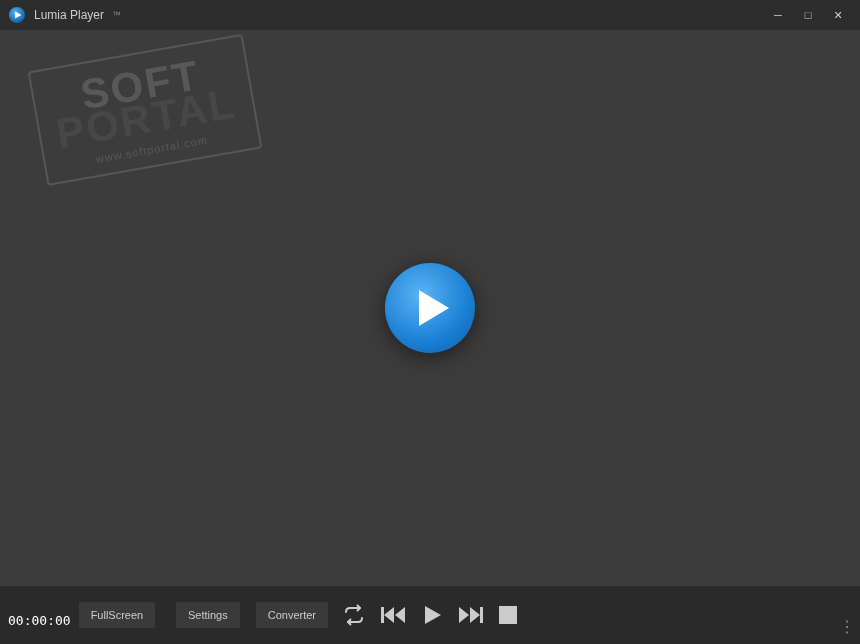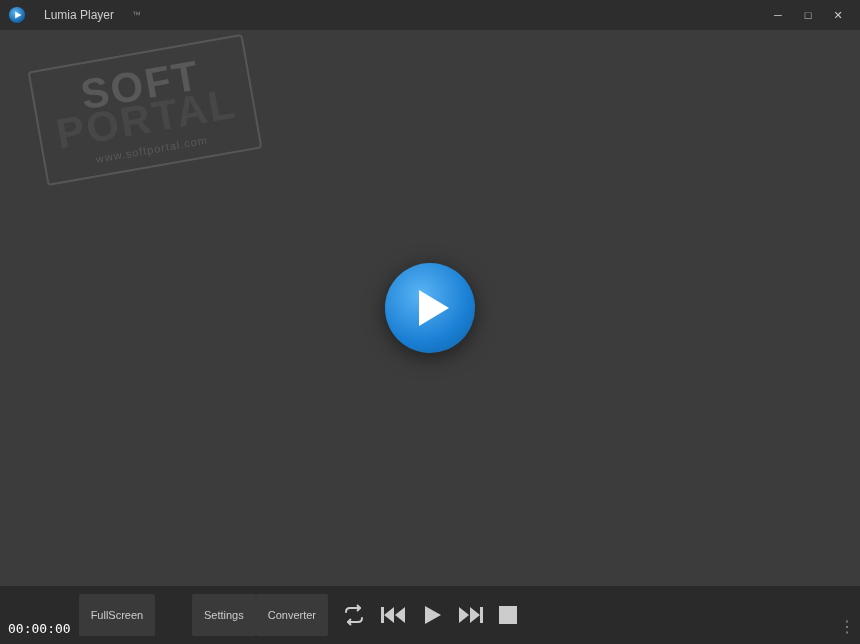--- a/index.html
+++ b/index.html
@@ -24,21 +24,21 @@
       background: #2d2d2d;
       display: flex;
       align-items: center;
       justify-content: space-between;
       padding: 0 8px;
     }
 
     #title-left {
       display: flex;
       align-items: center;
-      gap: 18px;
+      gap: 8px;
     }
 
     #app-icon {
       width: 18px;
       height: 18px;
     }
 
     #app-title {
       color: #cccccc;
       font-size: 12px;
@@ -171,21 +171,21 @@
     }
 
     .bottom-btn {
       background: #3a3a3a;
       border: none;
       color: #cccccc;
       font-size: 11px;
       padding: 4px 12px;
       cursor: pointer;
       border-radius: 2px;
-      height: 42px;
+      height: 26px;
       display: flex;
       align-items: center;
       white-space: nowrap;
     }
 
     #center-controls {
       display: flex;
       align-items: center;
       gap: 8px;
       position: absolute;
@@ -200,21 +200,21 @@
       display: flex;
       align-items: center;
       justify-content: center;
       color: #cccccc;
       padding: 4px;
     }
 
     #right-controls {
       display: flex;
       align-items: center;
-      gap: 0;
+      gap: 16px;
       min-width: 160px;
       justify-content: flex-end;
     }
 
     #bottom-bar-relative {
       position: relative;
       display: flex;
       align-items: center;
       height: 100%;
       padding: 0 8px;

